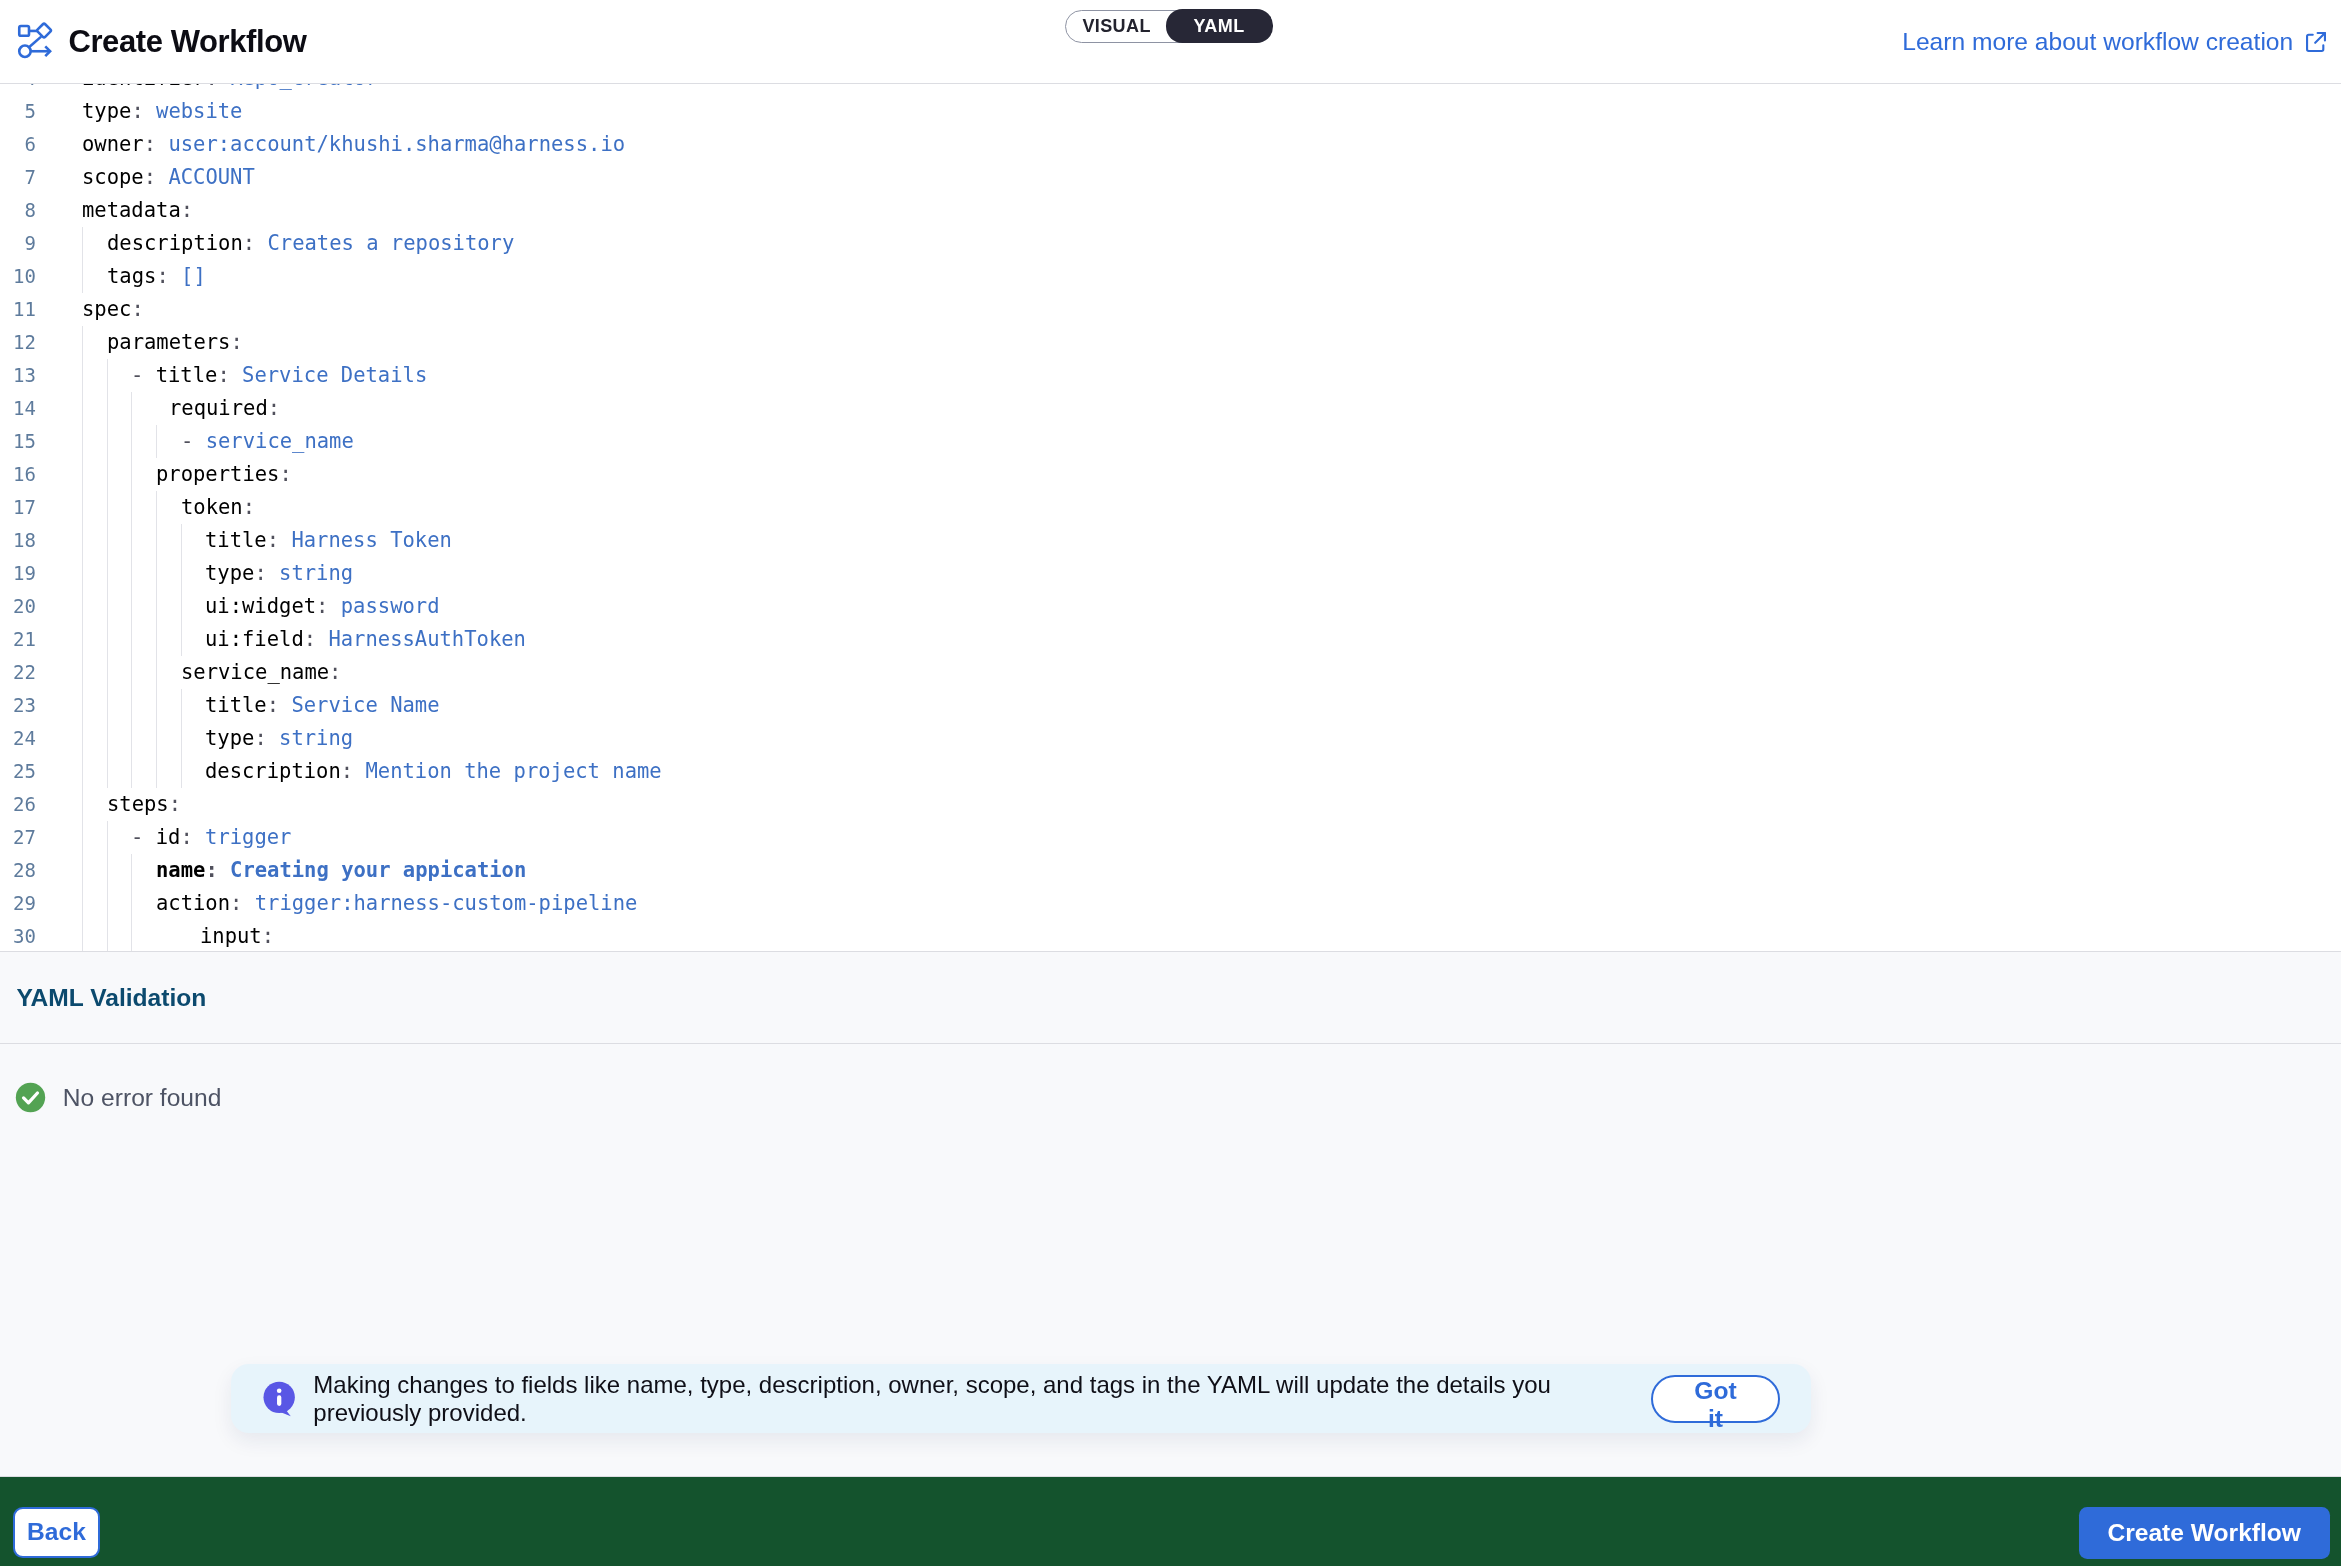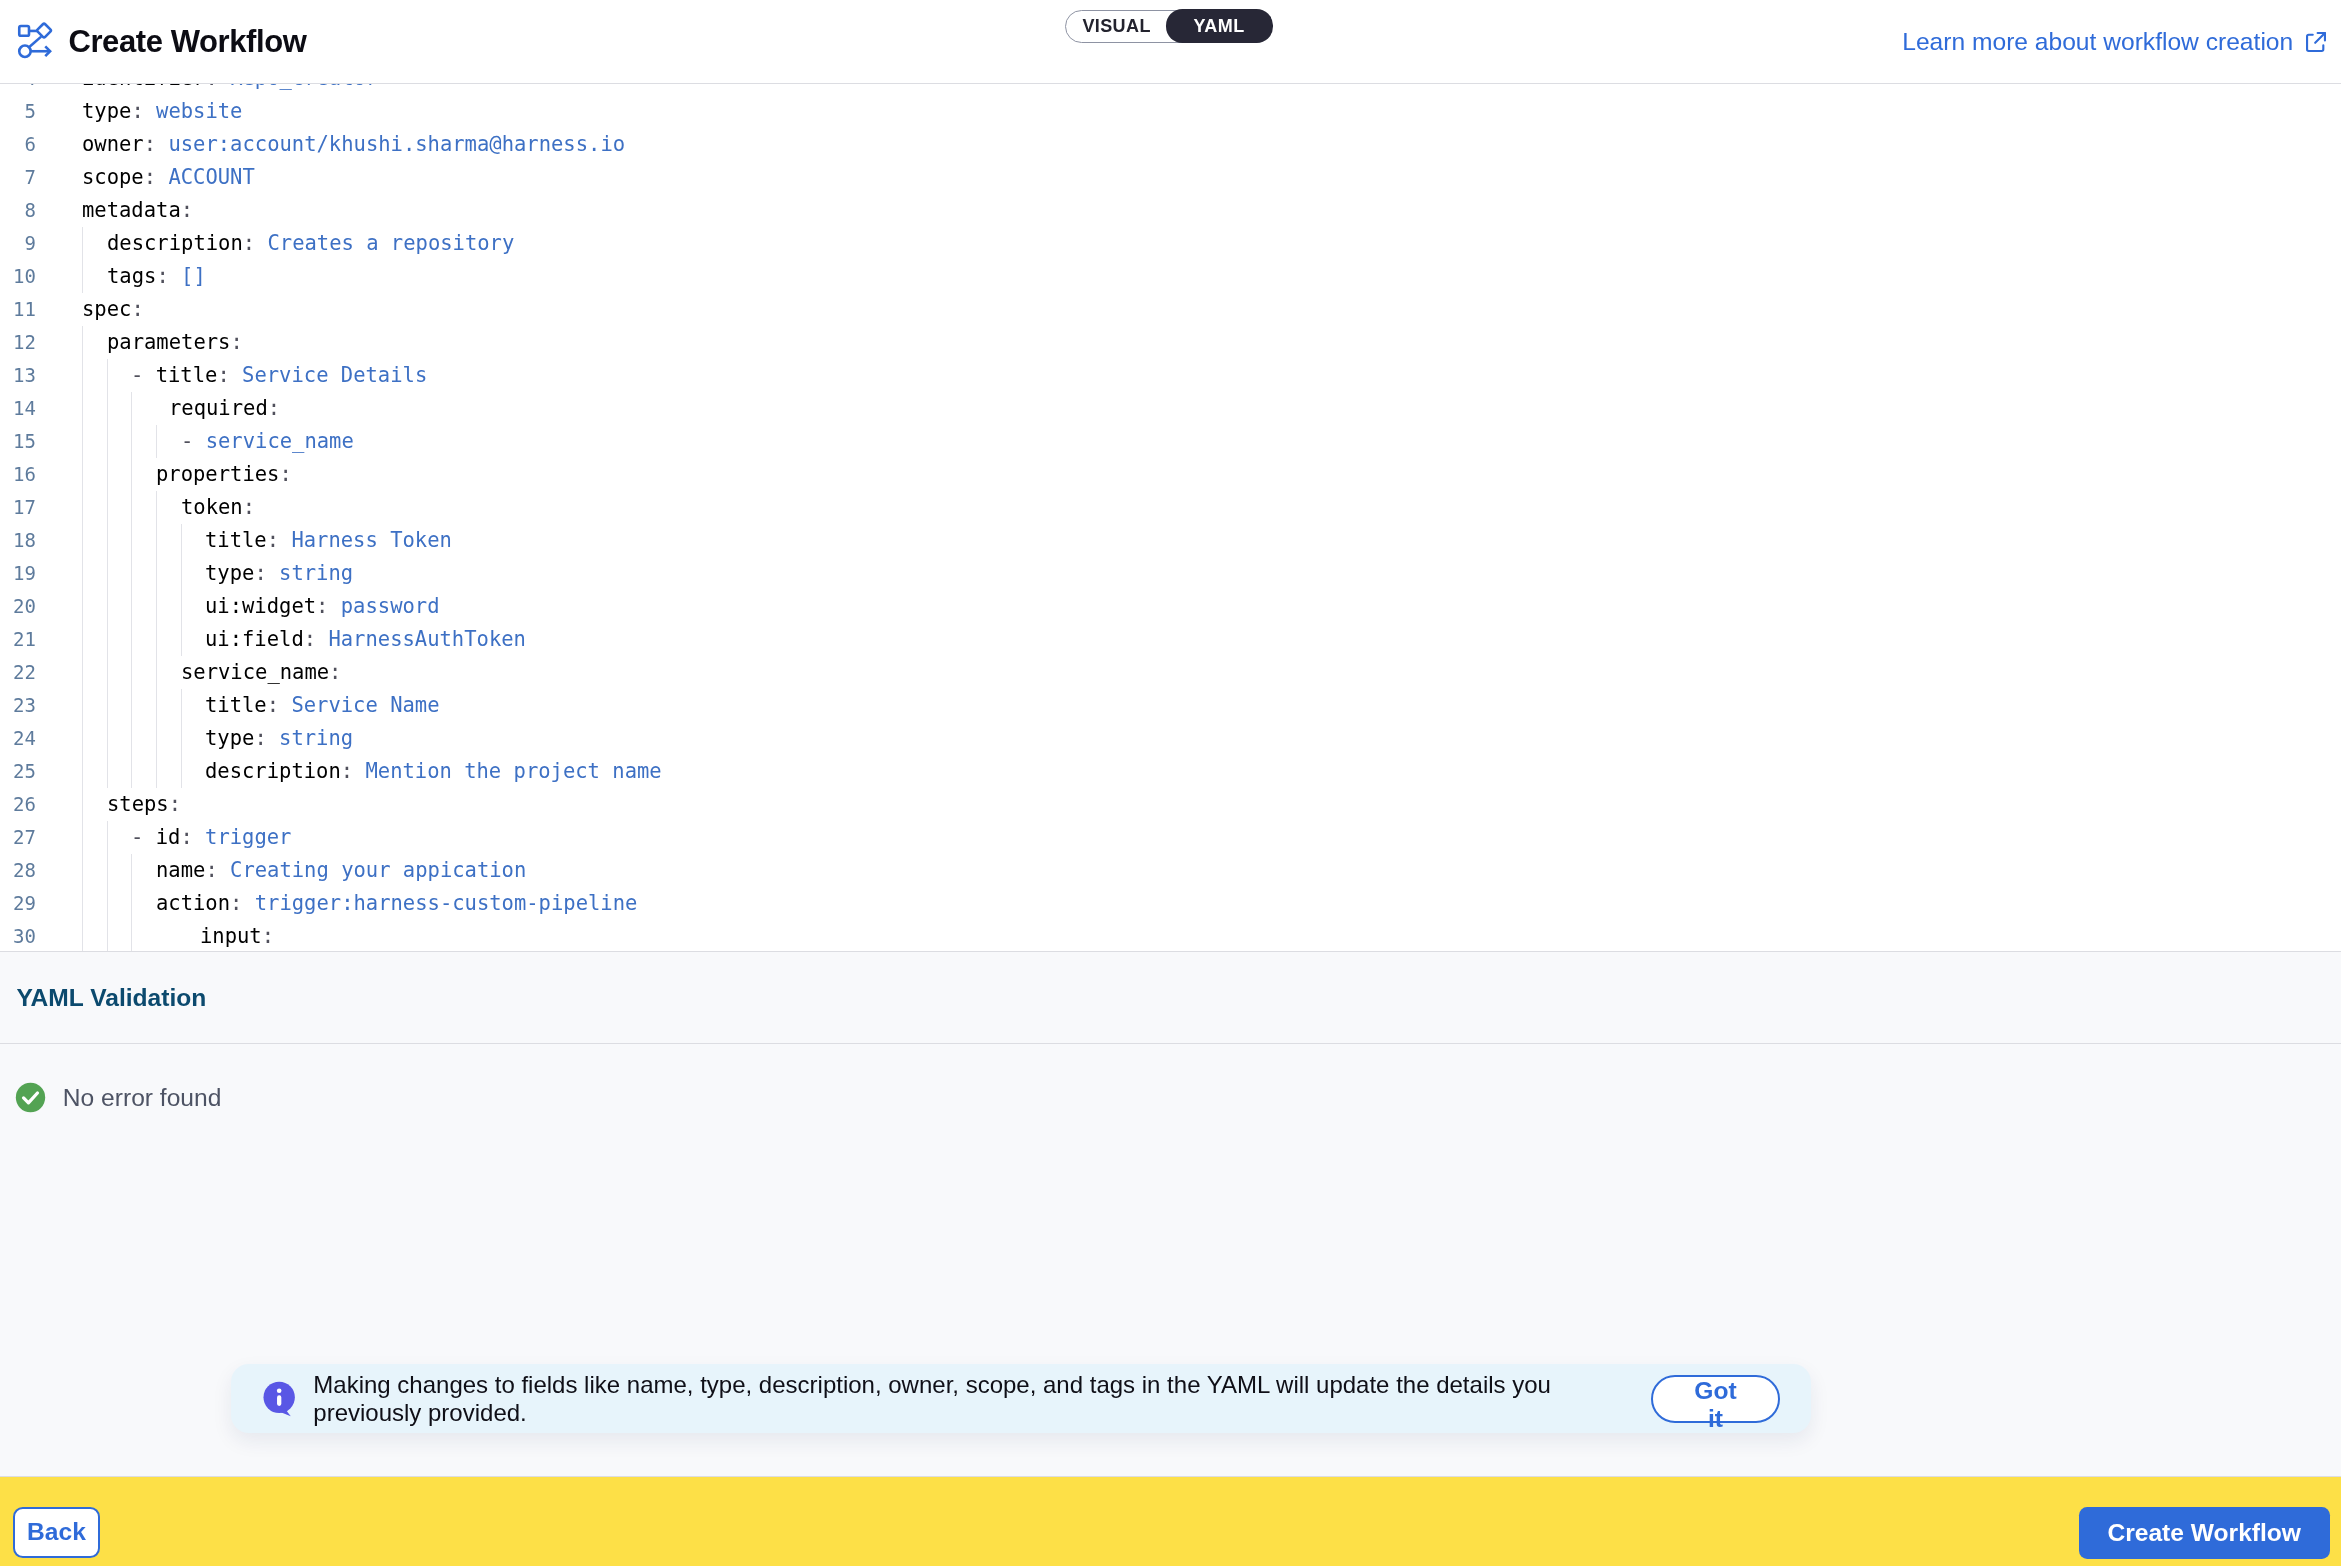--- a/index.html
+++ b/index.html
@@ -55,21 +55,21 @@
             background:#e7f4fb; border-radius:18px; display:flex; align-items:center;
             box-shadow:0 8.2px 19.7px rgba(20,40,90,0.08); }
   .banner .bicon { margin-left:29.5px; width:38px; height:38px; flex:0 0 auto; display:inline-flex; }
   .banner .bmsg { margin-left:14.8px; font-size:24px; color:#0f0f17; }
   .gotit { margin-left:auto; margin-right:31px; height:48px; padding:0 33px;
            border:2px solid #2f6bd9; border-radius:24px; background:#ffffff;
            color:#2f6bd9; font-size:24.6px; font-weight:700; cursor:pointer;
            font-family:"Liberation Sans", sans-serif; }
 
   
-  footer { flex:1; background:#fde047; position:relative; }
+  footer { flex:1; background:#14532d; position:relative; }
   .back { position:absolute; left:13px; top:29.5px; width:87px; height:51px;
           background:#ffffff; border:2px solid #2f6bd9; border-radius:9.8px;
           color:#2f6bd9; font-size:24.6px; font-weight:700; cursor:pointer;
           font-family:"Liberation Sans", sans-serif; }
   .create { position:absolute; right:12.3px; top:29.5px; width:251px; height:52px;
             background:#2f6bd9; border:none; border-radius:8.2px; color:#ffffff;
             font-size:24.6px; font-weight:700; cursor:pointer;
             font-family:"Liberation Sans", sans-serif; }
 </style>
 </head>
@@ -127,21 +127,21 @@
         <div class="line"><div class="lnum">18</div><div class="lcode"><span class="guide" style="left: 0px;"></span><span class="guide" style="left: 25px;"></span><span class="guide" style="left: 49px;"></span><span class="guide" style="left: 74px;"></span><span class="guide" style="left: 99px;"></span><span style="padding-left: 123px; display: inline-block;"><span class="tk">title</span><span class="tp">: </span><span class="tv">Harness Token</span></span></div></div>
         <div class="line"><div class="lnum">19</div><div class="lcode"><span class="guide" style="left: 0px;"></span><span class="guide" style="left: 25px;"></span><span class="guide" style="left: 49px;"></span><span class="guide" style="left: 74px;"></span><span class="guide" style="left: 99px;"></span><span style="padding-left: 123px; display: inline-block;"><span class="tk">type</span><span class="tp">: </span><span class="tv">string</span></span></div></div>
         <div class="line"><div class="lnum">20</div><div class="lcode"><span class="guide" style="left: 0px;"></span><span class="guide" style="left: 25px;"></span><span class="guide" style="left: 49px;"></span><span class="guide" style="left: 74px;"></span><span class="guide" style="left: 99px;"></span><span style="padding-left: 123px; display: inline-block;"><span class="tk">ui:widget</span><span class="tp">: </span><span class="tv">password</span></span></div></div>
         <div class="line"><div class="lnum">21</div><div class="lcode"><span class="guide" style="left: 0px;"></span><span class="guide" style="left: 25px;"></span><span class="guide" style="left: 49px;"></span><span class="guide" style="left: 74px;"></span><span class="guide" style="left: 99px;"></span><span style="padding-left: 123px; display: inline-block;"><span class="tk">ui:field</span><span class="tp">: </span><span class="tv">HarnessAuthToken</span></span></div></div>
         <div class="line"><div class="lnum">22</div><div class="lcode"><span class="guide" style="left: 0px;"></span><span class="guide" style="left: 25px;"></span><span class="guide" style="left: 49px;"></span><span class="guide" style="left: 74px;"></span><span style="padding-left: 99px; display: inline-block;"><span class="tk">service_name</span><span class="tp">:</span></span></div></div>
         <div class="line"><div class="lnum">23</div><div class="lcode"><span class="guide" style="left: 0px;"></span><span class="guide" style="left: 25px;"></span><span class="guide" style="left: 49px;"></span><span class="guide" style="left: 74px;"></span><span class="guide" style="left: 99px;"></span><span style="padding-left: 123px; display: inline-block;"><span class="tk">title</span><span class="tp">: </span><span class="tv">Service Name</span></span></div></div>
         <div class="line"><div class="lnum">24</div><div class="lcode"><span class="guide" style="left: 0px;"></span><span class="guide" style="left: 25px;"></span><span class="guide" style="left: 49px;"></span><span class="guide" style="left: 74px;"></span><span class="guide" style="left: 99px;"></span><span style="padding-left: 123px; display: inline-block;"><span class="tk">type</span><span class="tp">: </span><span class="tv">string</span></span></div></div>
         <div class="line"><div class="lnum">25</div><div class="lcode"><span class="guide" style="left: 0px;"></span><span class="guide" style="left: 25px;"></span><span class="guide" style="left: 49px;"></span><span class="guide" style="left: 74px;"></span><span class="guide" style="left: 99px;"></span><span style="padding-left: 123px; display: inline-block;"><span class="tk">description</span><span class="tp">: </span><span class="tv">Mention the project name</span></span></div></div>
         <div class="line"><div class="lnum">26</div><div class="lcode"><span class="guide" style="left: 0px;"></span><span style="padding-left: 25px; display: inline-block;"><span class="tk">steps</span><span class="tp">:</span></span></div></div>
         <div class="line"><div class="lnum">27</div><div class="lcode"><span class="guide" style="left: 0px;"></span><span class="guide" style="left: 25px;"></span><span style="padding-left: 49px; display: inline-block;"><span class="tp">- </span><span class="tk">id</span><span class="tp">: </span><span class="tv">trigger</span></span></div></div>
-        <div class="line"><div class="lnum">28</div><div class="lcode"><span class="guide" style="left: 0px;"></span><span class="guide" style="left: 25px;"></span><span class="guide" style="left: 49px;"></span><span style="padding-left: 74px; display: inline-block;"><span class="tk">name</span><span class="tp">: </span><span class="tv">Creating your appication</span></span></div></div>
+        <div class="line"><div class="lnum">28</div><div class="lcode"><span class="guide" style="left: 0px;"></span><span class="guide" style="left: 25px;"></span><span class="guide" style="left: 49px;"></span><span style="padding-left: 74px; display: inline-block; font-weight: bold;"><span class="tk">name</span><span class="tp">: </span><span class="tv">Creating your appication</span></span></div></div>
         <div class="line"><div class="lnum">29</div><div class="lcode"><span class="guide" style="left: 0px;"></span><span class="guide" style="left: 25px;"></span><span class="guide" style="left: 49px;"></span><span style="padding-left: 74px; display: inline-block;"><span class="tk">action</span><span class="tp">: </span><span class="tv">trigger:harness-custom-pipeline</span></span></div></div>
         <div class="line"><div class="lnum">30</div><div class="lcode"><span class="guide" style="left: 0px;"></span><span class="guide" style="left: 25px;"></span><span class="guide" style="left: 49px;"></span><span style="padding-left: 118px; display: inline-block;"><span class="tk">input</span><span class="tp">:</span></span></div></div>
       </div>
   </div>
 
   <div class="vheader">
     <h2>YAML Validation</h2>
   </div>
 
   <div class="vcontent">

